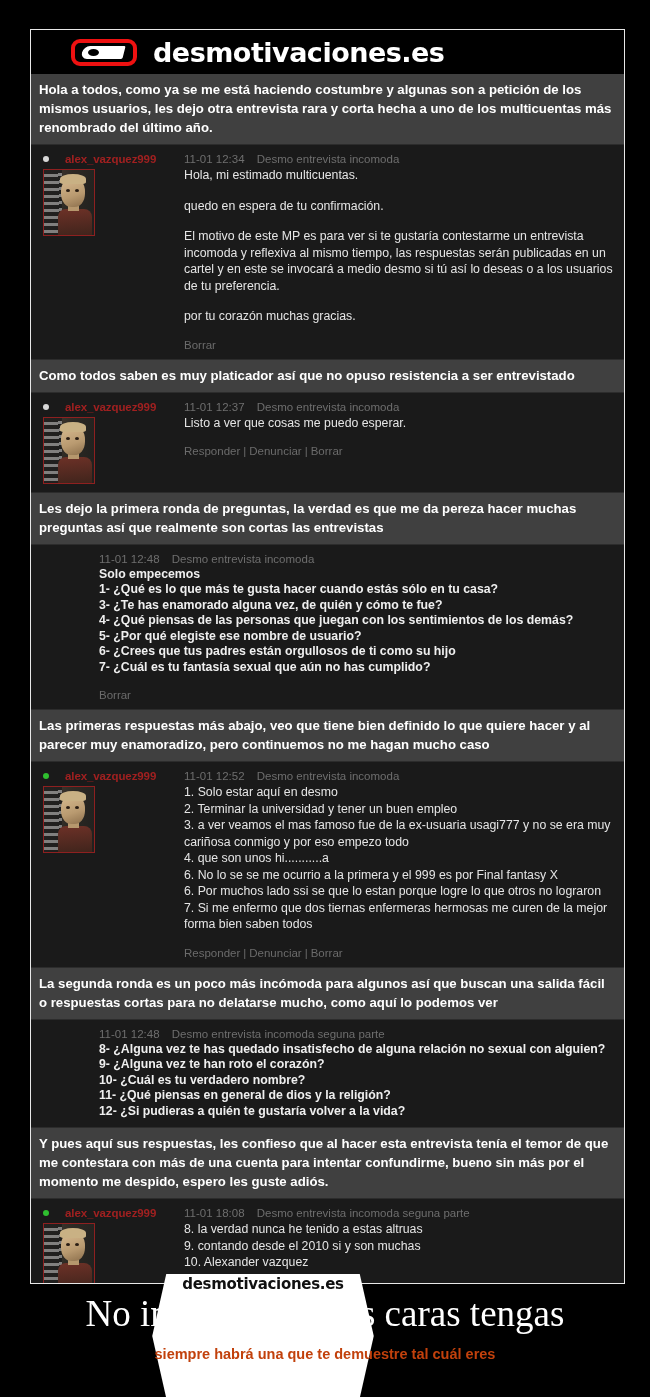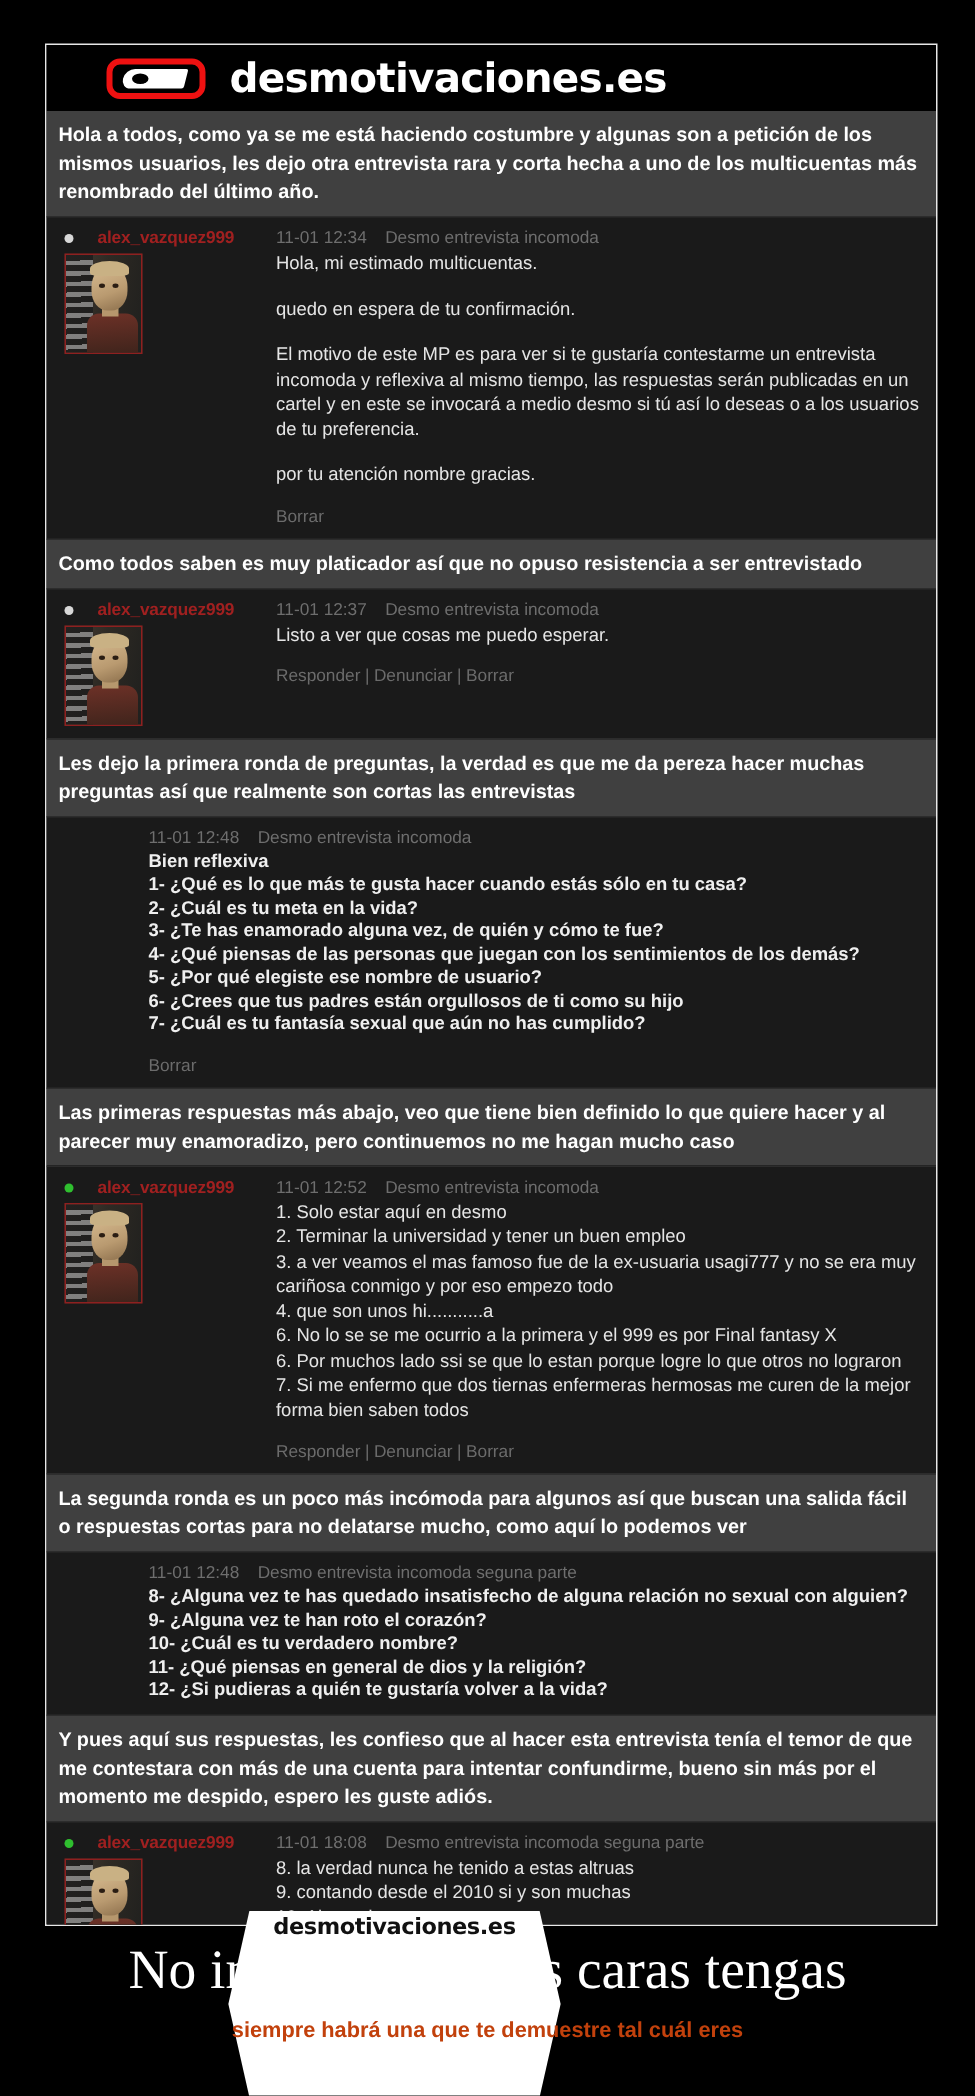--- a/index.html
+++ b/index.html
@@ -289,21 +289,21 @@
       </div>
       <div class="msg-body">
         <div class="msg-meta">
           <span>11-01 12:34</span>
           <span class="subject">Desmo entrevista incomoda</span>
         </div>
         <div class="msg-text">
           <p>Hola, mi estimado multicuentas.</p>
           <p class="gap">quedo en espera de tu confirmación.</p>
           <p class="gap">El motivo de este MP es para ver si te gustaría contestarme un entrevista incomoda y reflexiva al mismo tiempo, las respuestas serán publicadas en un cartel y en este se invocará a medio desmo si tú así lo deseas o a los usuarios de tu preferencia.</p>
-          <p class="gap">por tu atención nombre gracias.</p>
+          <p class="gap">por tu corazón muchas gracias.</p>
         </div>
         <div class="msg-actions">
           <span>Borrar</span>
         </div>
       </div>
     </div>
 
     <div class="narration">Como todos saben es muy platicador así que no opuso resistencia a ser entrevistado</div>
 
     <div class="msg">
@@ -339,23 +339,22 @@
 
     <div class="narration">Les dejo la primera ronda de preguntas, la verdad es que me da pereza hacer muchas preguntas así que realmente son cortas las entrevistas</div>
 
     <div class="qblock">
       <div class="inner">
         <div class="msg-meta">
           <span>11-01 12:48</span>
           <span class="subject">Desmo entrevista incomoda</span>
         </div>
         <div class="qlist">
-          <div>Bien reflexiva</div>
+          <div>Solo empecemos</div>
           <div>1- ¿Qué es lo que más te gusta hacer cuando estás sólo en tu casa?</div>
-          <div>2- ¿Cuál es tu meta en la vida?</div>
           <div>3- ¿Te has enamorado alguna vez, de quién y cómo te fue?</div>
           <div>4- ¿Qué piensas de las personas que juegan con los sentimientos de los demás?</div>
           <div>5- ¿Por qué elegiste ese nombre de usuario?</div>
           <div>6- ¿Crees que tus padres están orgullosos de ti como su hijo</div>
           <div>7- ¿Cuál es tu fantasía sexual que aún no has cumplido?</div>
         </div>
         <div class="msg-actions">
           <span>Borrar</span>
         </div>
       </div>

